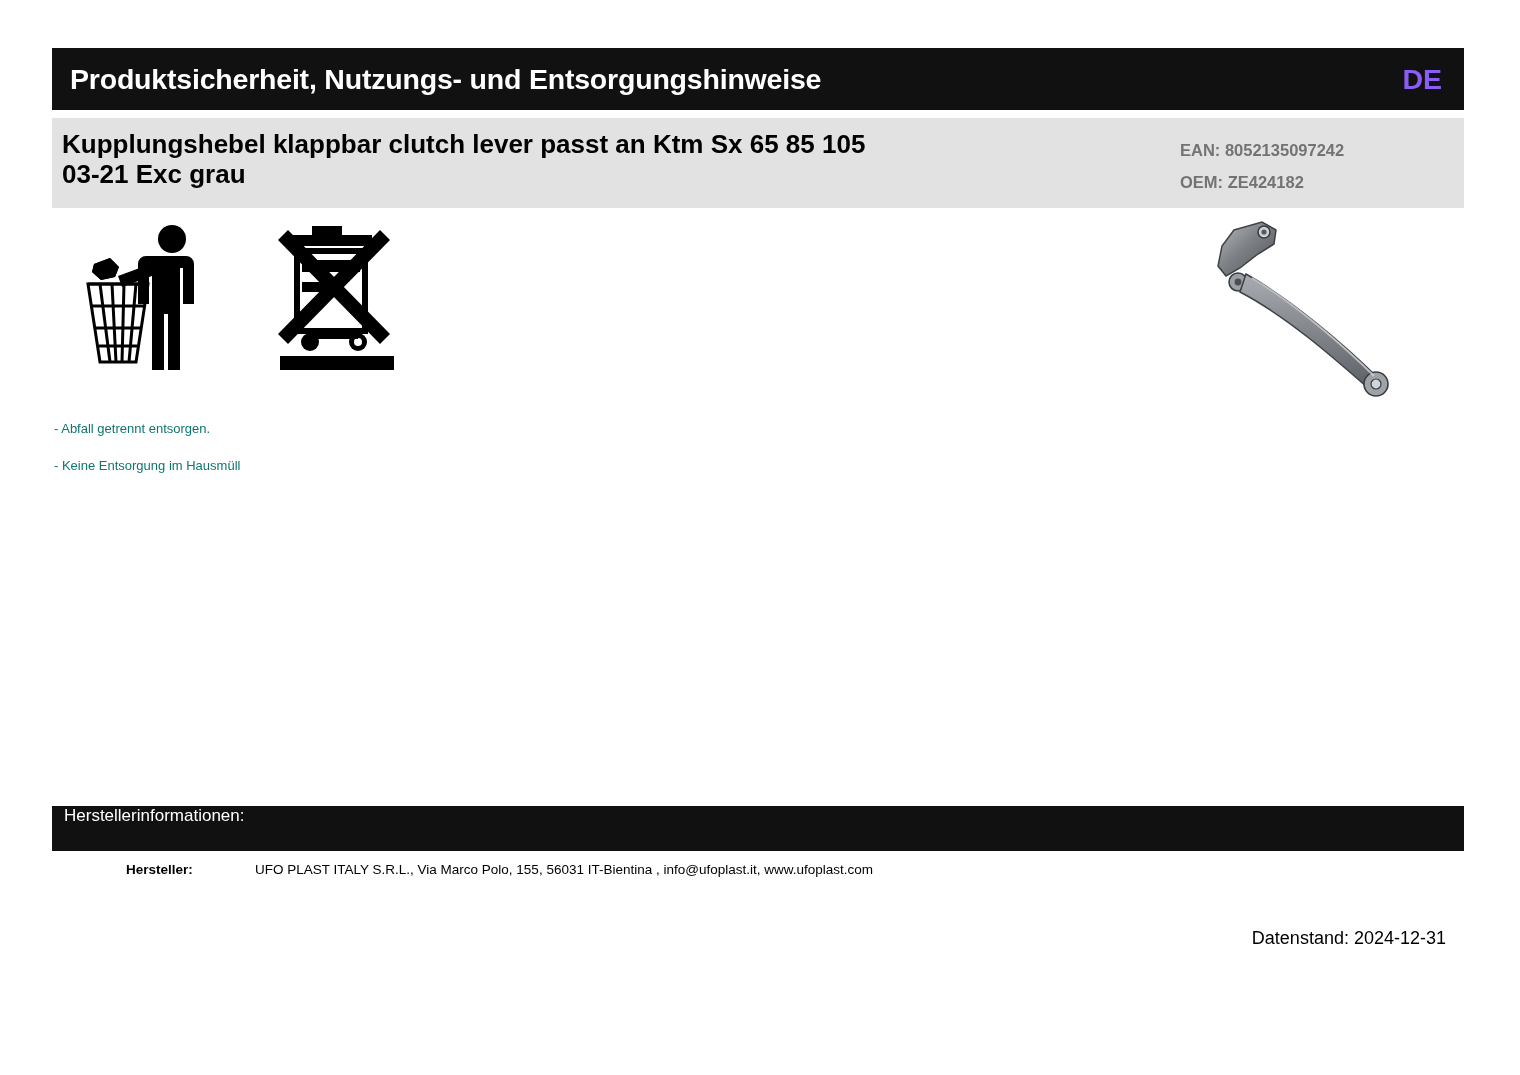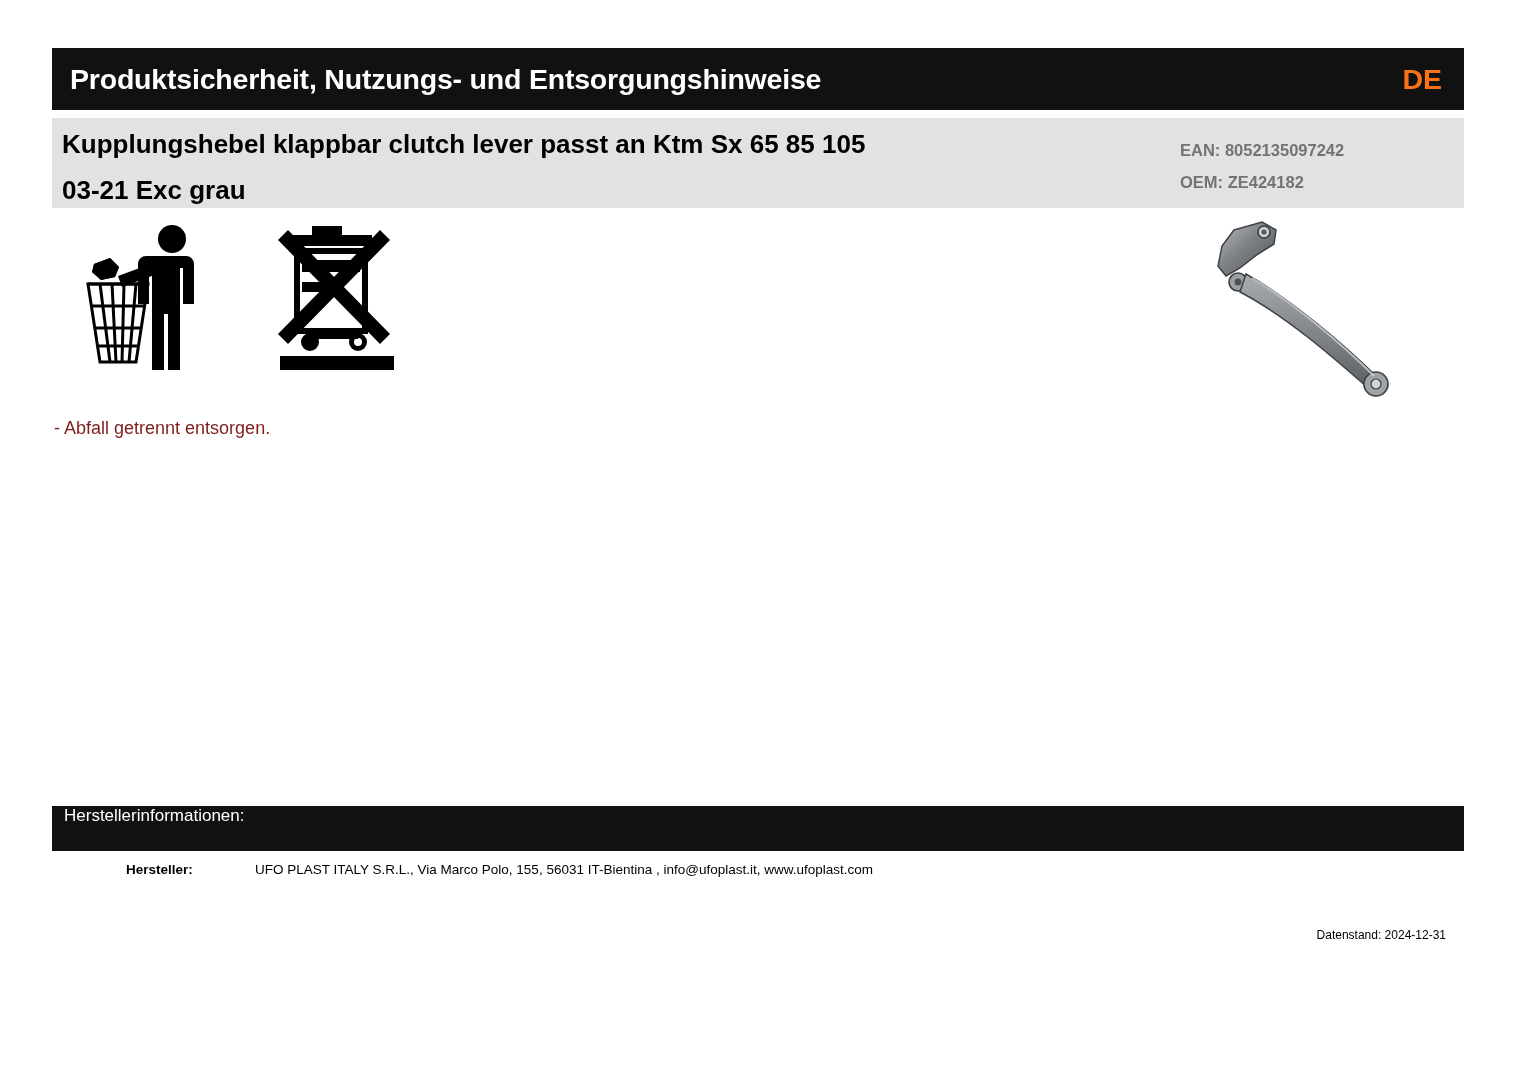--- a/index.html
+++ b/index.html
@@ -38,21 +38,21 @@
     padding: 0 22px 0 18px;
   }
   .header-title {
     color: #ffffff;
     font-size: 28.5px;
     font-weight: bold;
     letter-spacing: -0.2px;
     white-space: nowrap;
   }
   .header-lang {
-    color: #f97316;
+    color: #8b5cf6;
     font-size: 28.5px;
     font-weight: bold;
     letter-spacing: 0px;
   }
 
   
   .subhead {
     position: absolute;
     left: 52px;
     top: 118px;
@@ -66,21 +66,20 @@
     left: 10px;
     top: 11px;
     width: 1050px;
     font-size: 26px;
     font-weight: bold;
     line-height: 30px;
     color: #000;
   }
   .subhead-left .line2 {
     display: block;
-    margin-top: 16px;
   }
   .subhead-right {
     position: absolute;
     left: 1128px;
     top: 16px;
     font-size: 16.5px;
     font-weight: bold;
     line-height: 32px;
     color: #737373;
   }
@@ -108,23 +107,23 @@
     width: 230px;
     height: 185px;
   }
 
   
   .bullets {
     position: absolute;
     left: 54px;
     top: 410px;
     width: 800px;
-    font-size: 18px;
+    font-size: 13px;
     line-height: 37px;
-    color: #7f1d1d;
+    color: #0f766e;
   }
   .bullets .bullet-item {
     display: block;
     white-space: nowrap;
   }
 
   
   .maker-bar {
     position: absolute;
     left: 52px;
@@ -165,21 +164,21 @@
     white-space: nowrap;
   }
 
   .datestamp {
     position: absolute;
     left: 0;
     top: 928px;
     width: 1412px;
     margin-left: 52px;
     text-align: right;
-    font-size: 12px;
+    font-size: 18px;
     color: #000;
     padding-right: 18px;
     box-sizing: border-box;
   }
 </style>
 </head>
 <body>
 
 <div class="page">
 
@@ -283,20 +282,21 @@
 
       <circle cx="180" cy="166" r="12" fill="#9ea3a8" stroke="#3a3e42" stroke-width="1.6"></circle>
       <circle cx="180" cy="166" r="5" fill="#d3d6d9" stroke="#3a3e42" stroke-width="1.2"></circle>
 
       <path d="M56 60 C 100 86, 150 130, 178 158" fill="none" stroke="#d7dadd" stroke-width="2" opacity="0.75"></path>
     </svg>
   </div>
 
   <div class="bullets">
     <span class="bullet-item">-  Abfall getrennt entsorgen.</span>
+    <span class="bullet-item">-  Keine Entsorgung im Hausmüll</span>
   </div>
 
   <div class="maker-bar">
     <span class="maker-bar-label">Herstellerinformationen:</span>
   </div>
 
   <div class="maker-row">
     <span class="maker-key">Hersteller:</span>
     <span class="maker-val">UFO PLAST ITALY S.R.L., Via Marco Polo, 155, 56031 IT-Bientina , info@ufoplast.it, www.ufoplast.com</span>
   </div>

